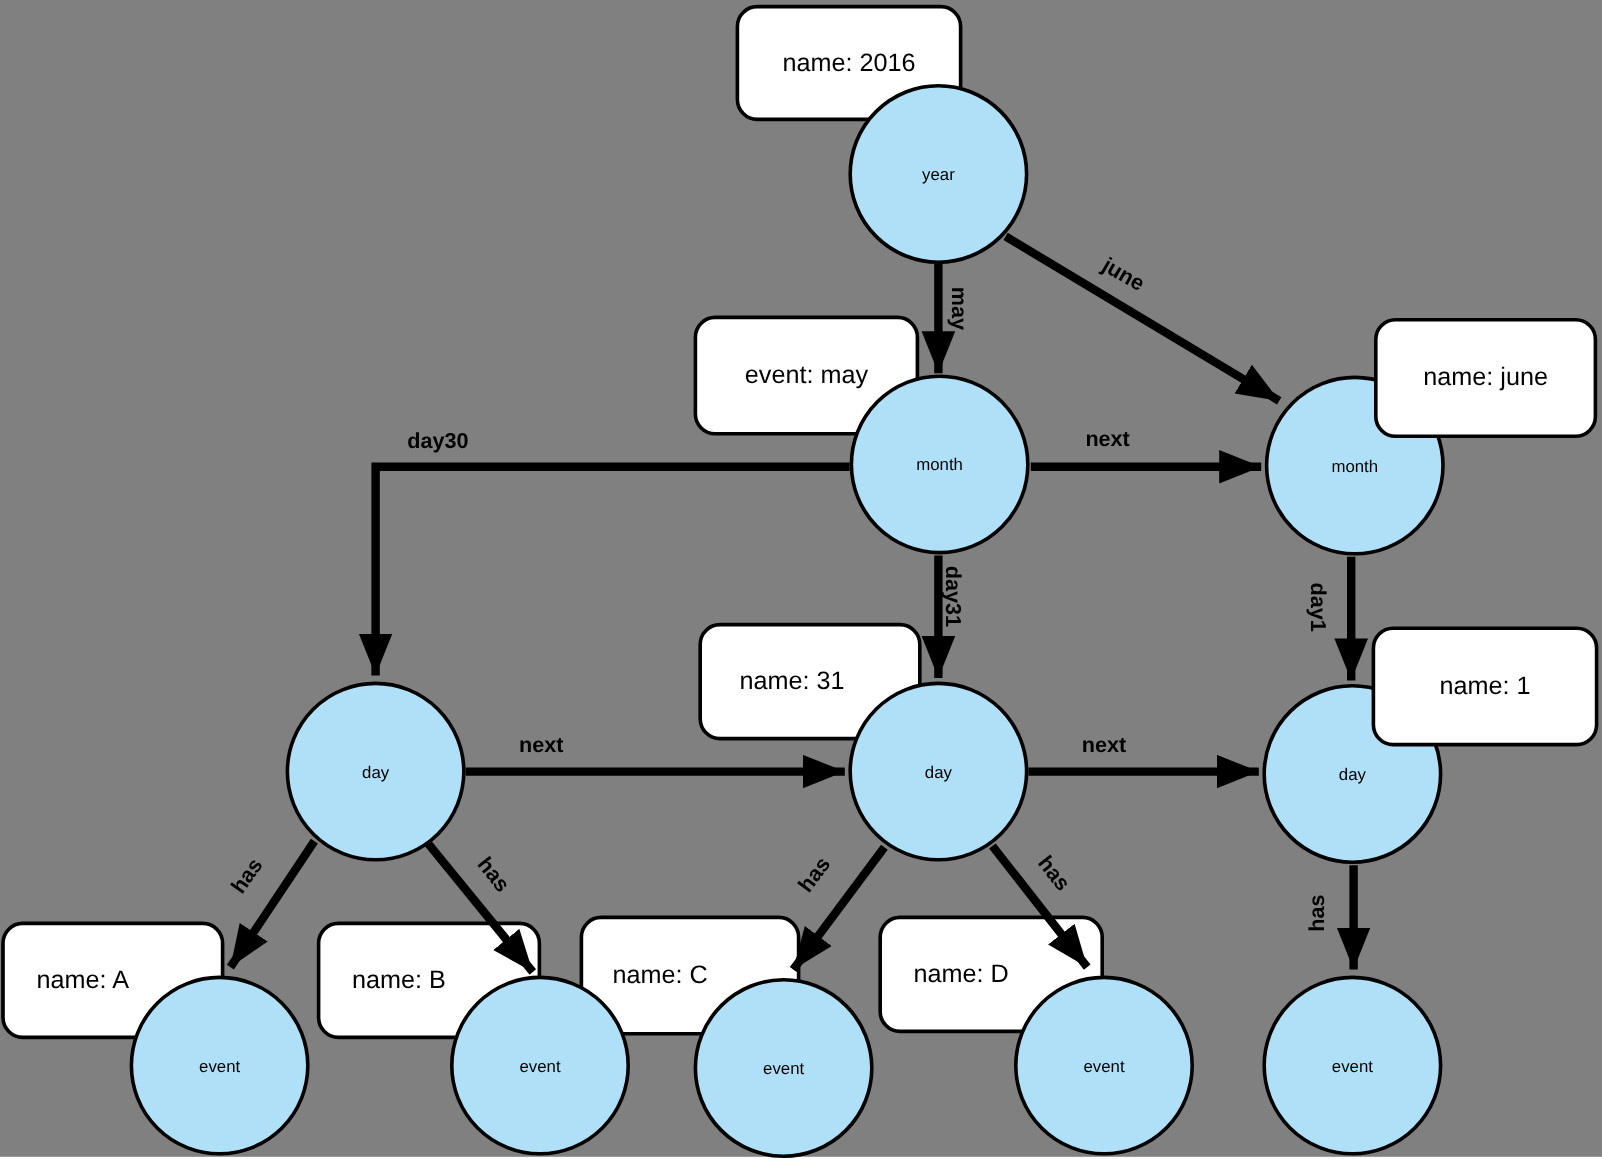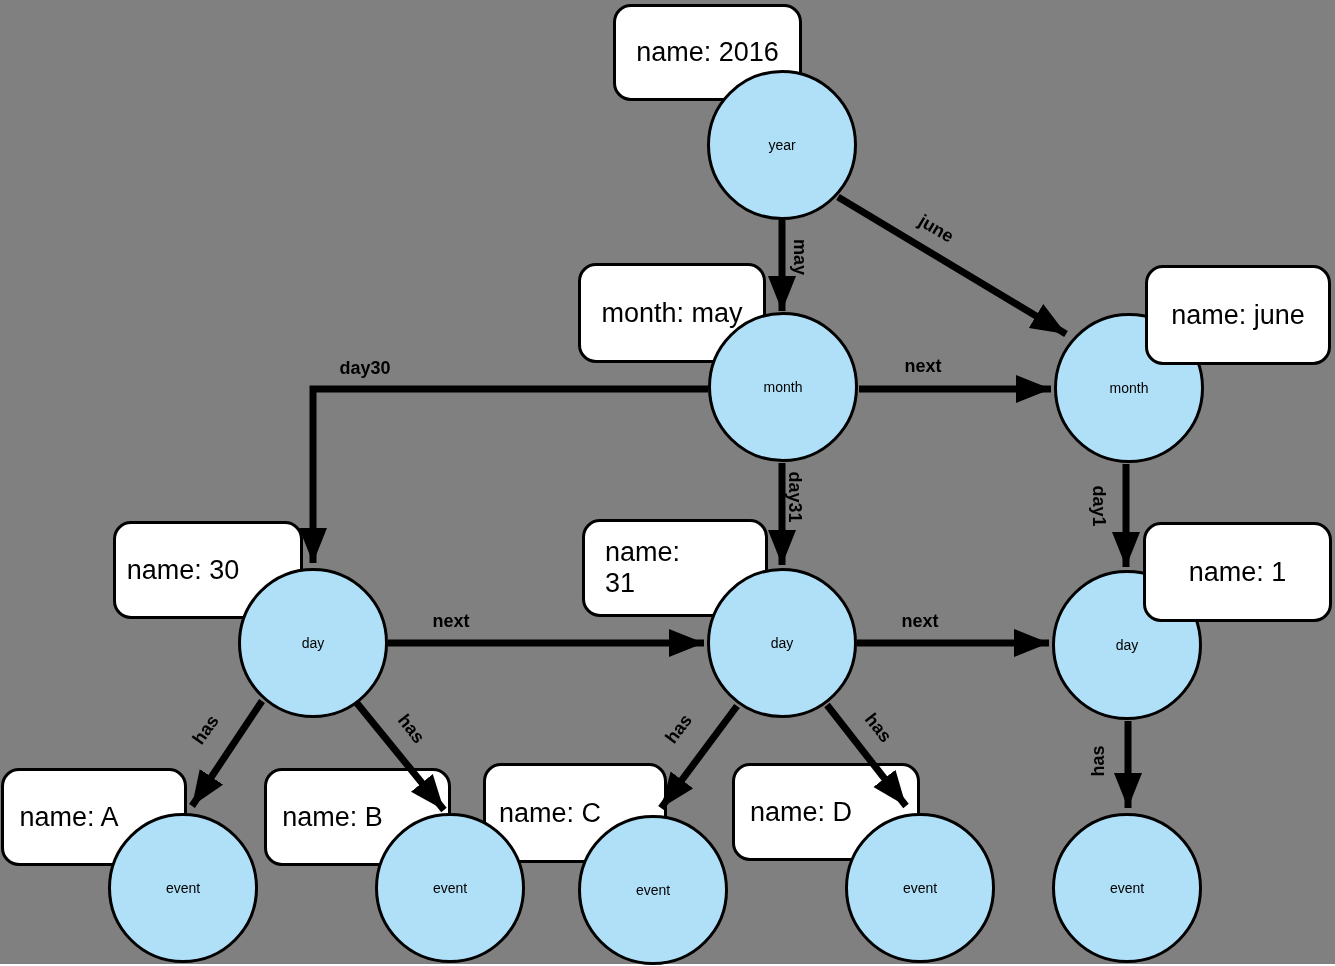--- a/index.html
+++ b/index.html
@@ -12,21 +12,21 @@
   .node {
     position:absolute; width:150px; height:150px; border-radius:50%;
     background:#B0E0F8; border:3.5px solid #000; box-sizing:border-box;
     display:flex; align-items:center; justify-content:center;
     font-size:14px; z-index:2;
   }
   .pbox {
     position:absolute; background:#ffffff; border:3.5px solid #000;
     border-radius:18px; box-sizing:border-box;
     display:flex; align-items:center; justify-content:center;
-    font-size:27px; z-index:1;
+    font-size:21px; z-index:1;text-align:right;
   }
   .pbox.above { z-index:3; }
   .pbox.pad-r { padding-right:50px; }
   svg.edges { position:absolute; left:0; top:0; z-index:4; }
   svg.edges path { fill:none; stroke:#000; stroke-width:7; stroke-linejoin:miter; }
   .elabel {
     position:absolute; font-size:18px; font-weight:bold; white-space:nowrap;
     z-index:5;
   }
   .bottom-strip { position:absolute; left:0; bottom:0; width:100%; height:2px; background:#ffffff; z-index:0; }
@@ -35,24 +35,21 @@
 <body>
 
 <div class="canvas">
 
   <div class="bottom-strip"></div>
 
   <div class="pbox" style="left:613px;top:4px;width:189px;height:97px;">
     <span>name: 2016</span>
   </div>
   <div class="pbox" style="left:578px;top:263px;width:188px;height:100px;">
-    <span>month: may</span>
-  </div>
-  <div class="pbox pad-r" style="left:113px;top:521px;width:190px;height:98px;">
-    <span>name: 30</span>
+    <span>event: may</span>
   </div>
   <div class="pbox pad-r" style="left:582px;top:519px;width:186px;height:98px;padding-left:20px;">
     <span>name: 31</span>
   </div>
   <div class="pbox pad-r" style="left:1px;top:768px;width:186px;height:98px;">
     <span>name: A</span>
   </div>
   <div class="pbox pad-r" style="left:264px;top:768px;width:187px;height:98px;">
     <span>name: B</span>
   </div>

